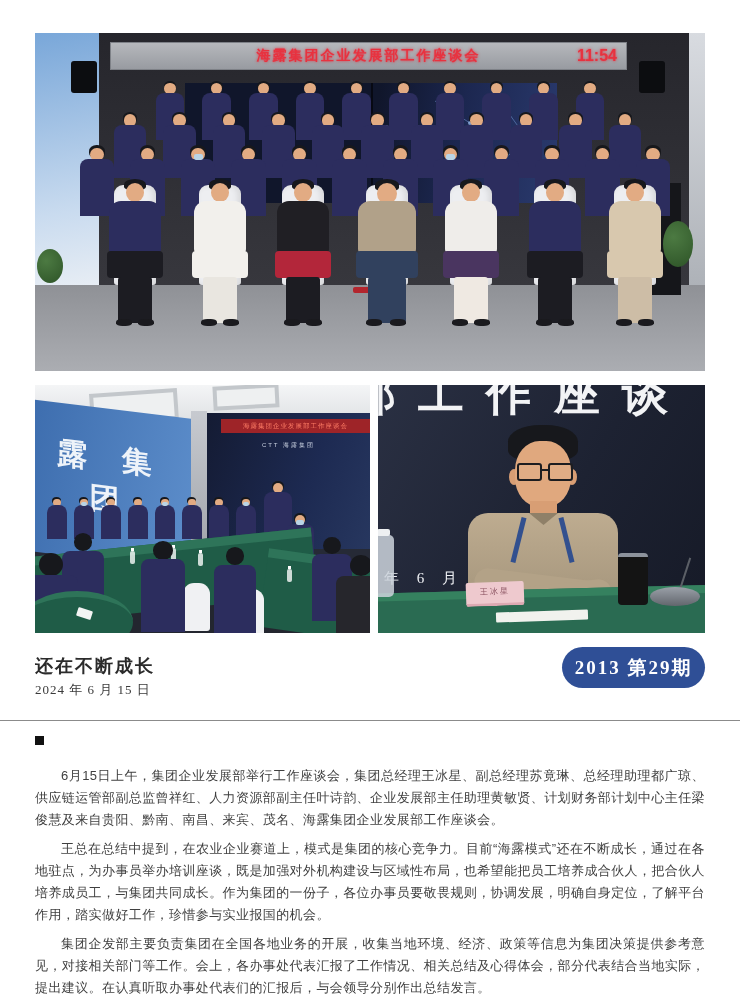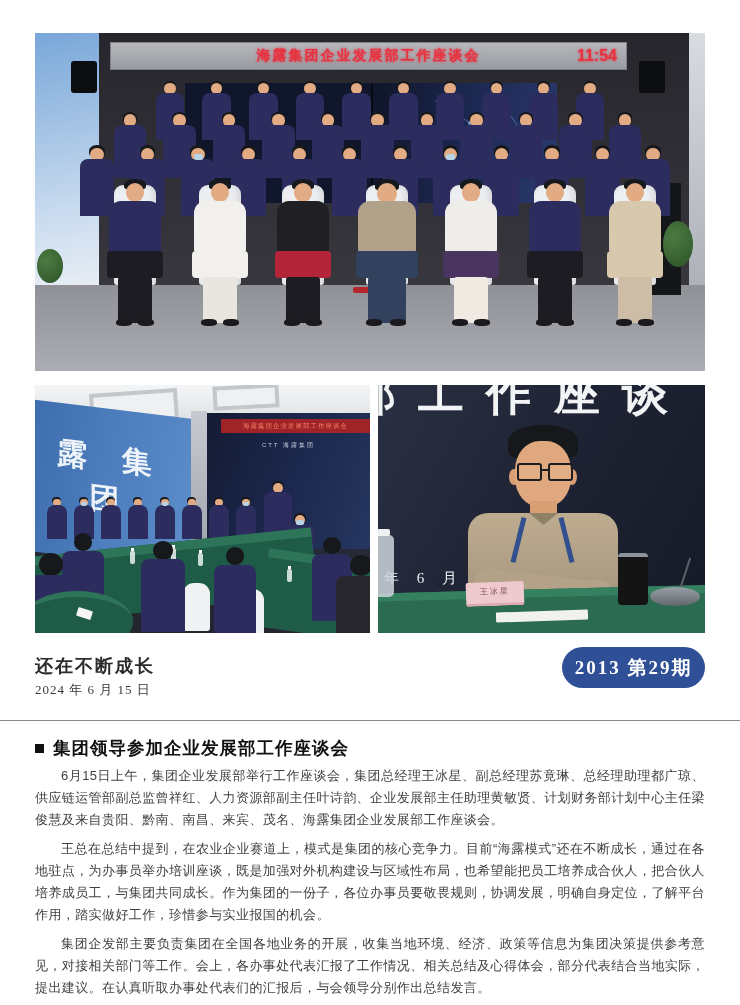--- a/index.html
+++ b/index.html
@@ -529,20 +529,19 @@
     <div class="abs sp-micbase"></div>
   </div>
 
   <div class="abs dept">还在不断成长</div>
   <div class="abs date">2024 年 6 月 15 日</div>
   <div class="abs badge" id="issue-badge" style="background: rgb(47, 79, 150);">2013 第29期</div>
   <div class="abs rule"></div>
 
   <div class="abs headline">
     <span class="bullet"></span>
-    <span class="headline-text">集团领导参加企业发展部工作座谈会</span>
   </div>
   <div class="abs body-text">
     <p>6月15日上午，集团企业发展部举行工作座谈会，集团总经理王冰星、副总经理苏竟琳、总经理助理都广琼、供应链运管部副总监曾祥红、人力资源部副主任叶诗韵、企业发展部主任助理黄敏贤、计划财务部计划中心主任梁俊慧及来自贵阳、黔南、南昌、来宾、茂名、海露集团企业发展部工作座谈会。</p>
     <p>王总在总结中提到，在农业企业赛道上，模式是集团的核心竞争力。目前“海露模式”还在不断成长，通过在各地驻点，为办事员举办培训座谈，既是加强对外机构建设与区域性布局，也希望能把员工培养成合伙人，把合伙人培养成员工，与集团共同成长。作为集团的一份子，各位办事员要敬畏规则，协调发展，明确自身定位，了解平台作用，踏实做好工作，珍惜参与实业报国的机会。</p>
     <p>集团企发部主要负责集团在全国各地业务的开展，收集当地环境、经济、政策等信息为集团决策提供参考意见，对接相关部门等工作。会上，各办事处代表汇报了工作情况、相关总结及心得体会，部分代表结合当地实际，提出建议。在认真听取办事处代表们的汇报后，与会领导分别作出总结发言。</p>
   </div>
 </div>
 
 </body></html>

